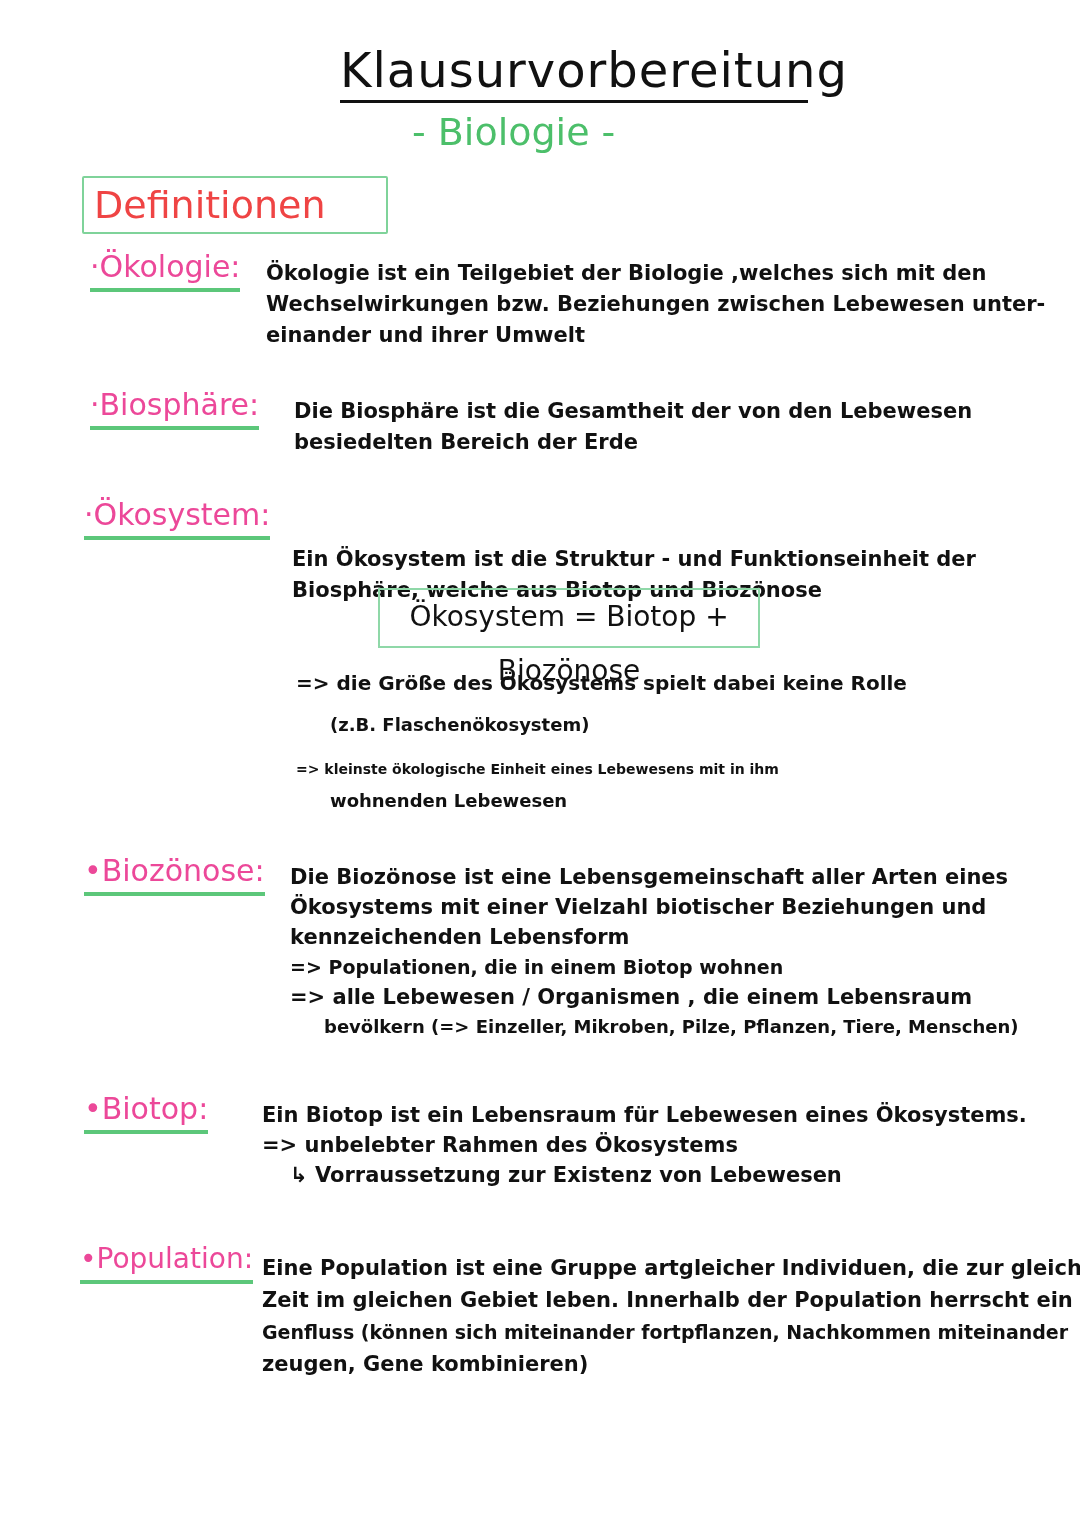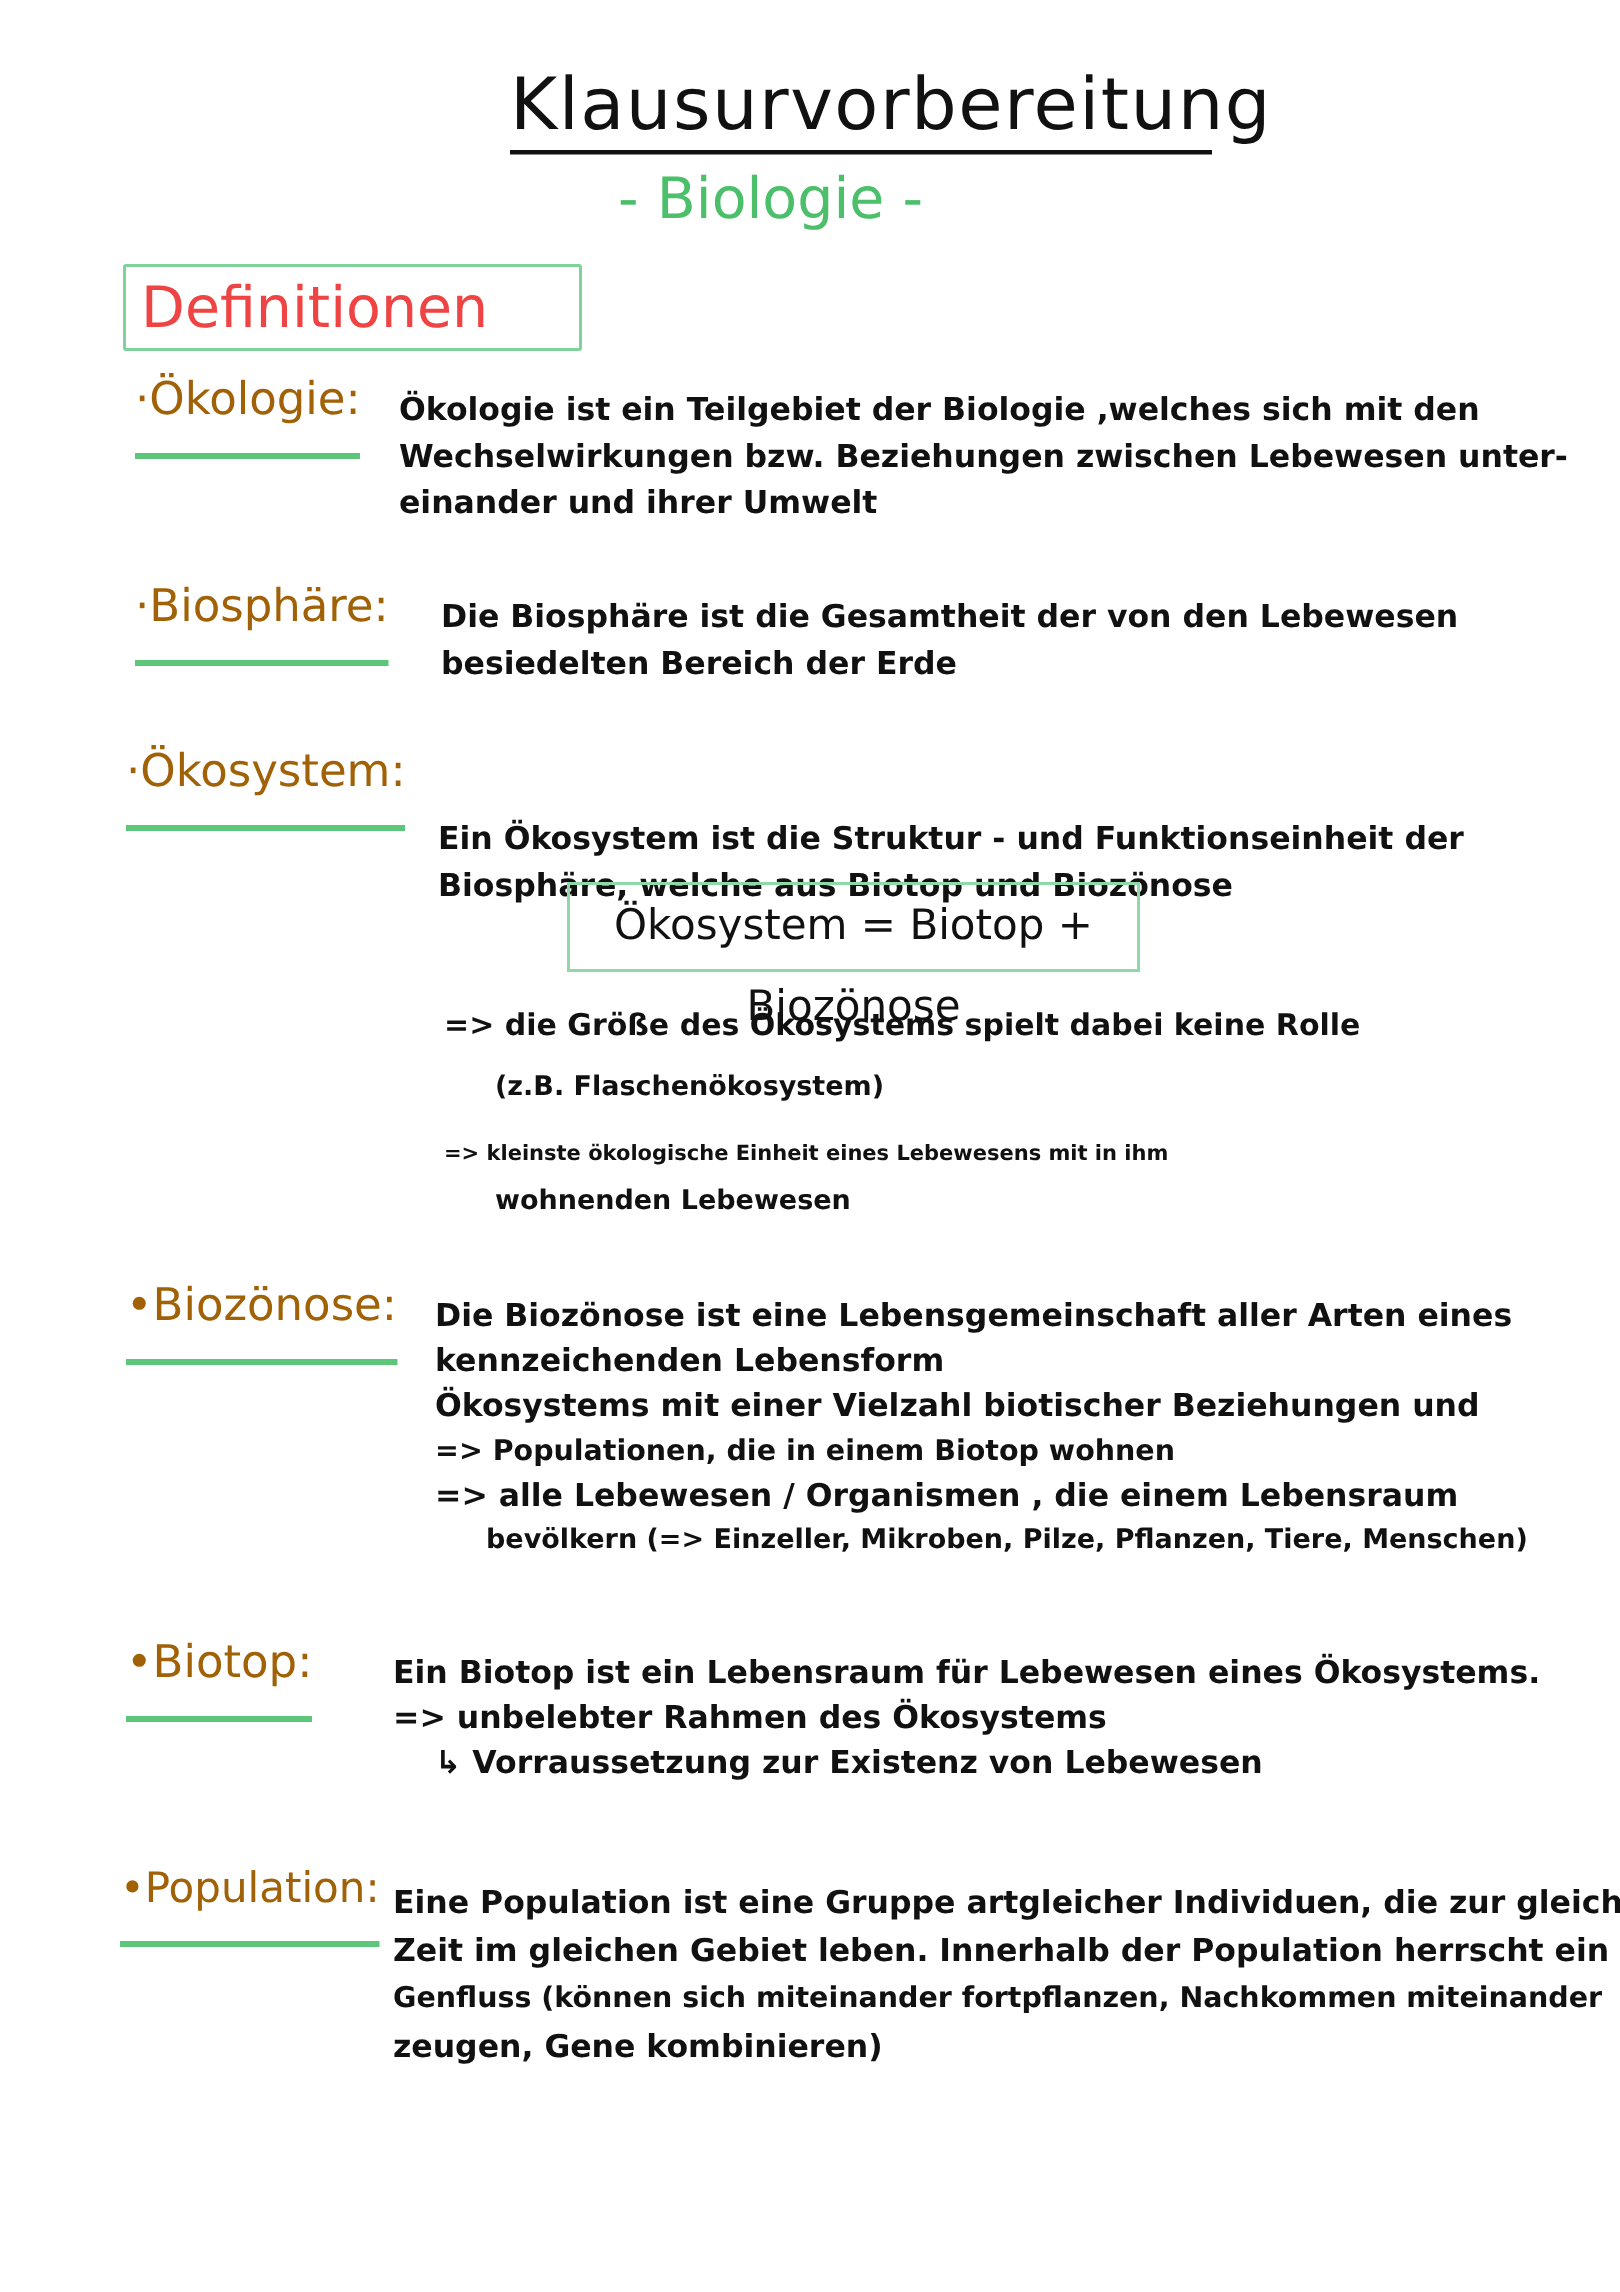--- a/index.html
+++ b/index.html
@@ -54,24 +54,24 @@
       border-radius: 2px;
       box-sizing: border-box;
       font-size: 38px;
       line-height: 54px;
       padding-left: 10px;
       color: #ef4444;
     }
     .term {
       position: absolute;
       font-size: 30px;
-      color: #a16207;
+      color: #ec4899;
       line-height: 38px;
       border-bottom: 4px solid #5cc77a;
-      padding-bottom: 16px;
+      padding-bottom: 2px;
       white-space: nowrap;
     }
     .def {
       position: absolute;
       font-size: 21px;
       line-height: 31px;
       font-weight: bold;
       color: #111;
     }
     .def .line {
@@ -129,22 +129,22 @@
 </div>
 <div class="formula-box">Ökosystem = Biotop + Biozönose</div>
 <div class="note" style="left:296px; top:668px;">=&gt; die Größe des Ökosystems spielt dabei keine Rolle</div>
 <div class="note" style="left:330px; top:710px; font-size:18px;text-align:center;">(z.B. Flaschenökosystem)</div>
 <div class="note" style="left:296px; top:754px; font-size:14px;">=&gt; kleinste ökologische Einheit eines Lebewesens mit in ihm</div>
 <div class="note" style="left:330px; top:786px; font-size:18px;">wohnenden Lebewesen</div>
 
 <div class="term" style="left:84px; top:852px;">•Biozönose:</div>
 <div class="def" style="left:290px; top:862px; line-height:30px;">
   <span class="line">Die Biozönose ist eine Lebensgemeinschaft aller Arten eines</span>
+  <span class="line">Ökosystems mit einer Vielzahl biotischer Beziehungen und</span>
   <span class="line">kennzeichenden Lebensform</span>
-  <span class="line">Ökosystems mit einer Vielzahl biotischer Beziehungen und</span>
   <span class="line" style="font-size:19px;">=&gt; Populationen, die in einem Biotop wohnen</span>
   <span class="line">=&gt; alle Lebewesen / Organismen , die einem Lebensraum</span>
   <span class="line" style="padding-left:34px; font-size:18px;">bevölkern (=&gt; Einzeller, Mikroben, Pilze, Pflanzen, Tiere, Menschen)</span>
 </div>
 
 <div class="term" style="left:84px; top:1090px;">•Biotop:</div>
 <div class="def" style="left:262px; top:1100px; line-height:30px;">
   <span class="line">Ein Biotop ist ein Lebensraum für Lebewesen eines Ökosystems.</span>
   <span class="line">=&gt; unbelebter Rahmen des Ökosystems</span>
   <span class="line" style="padding-left:28px;">↳ Vorraussetzung zur Existenz von Lebewesen</span>

